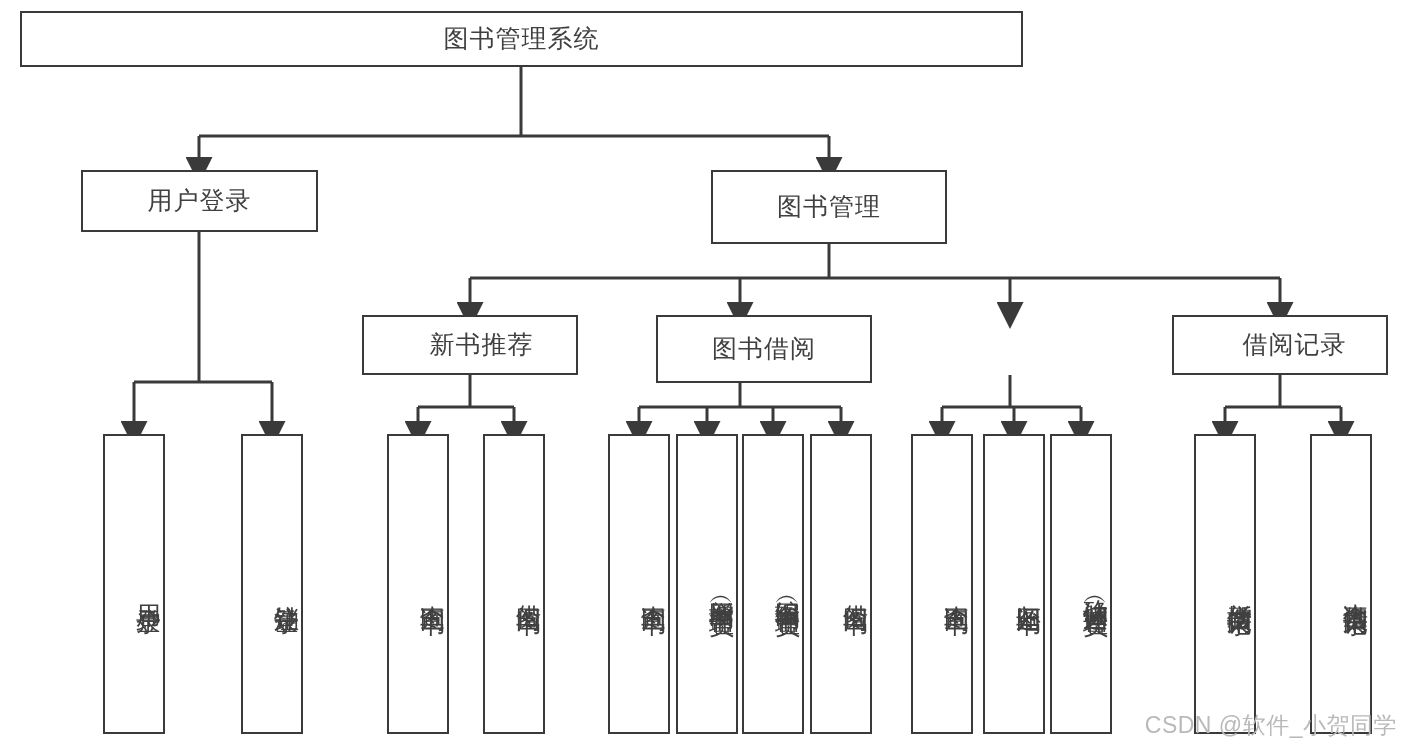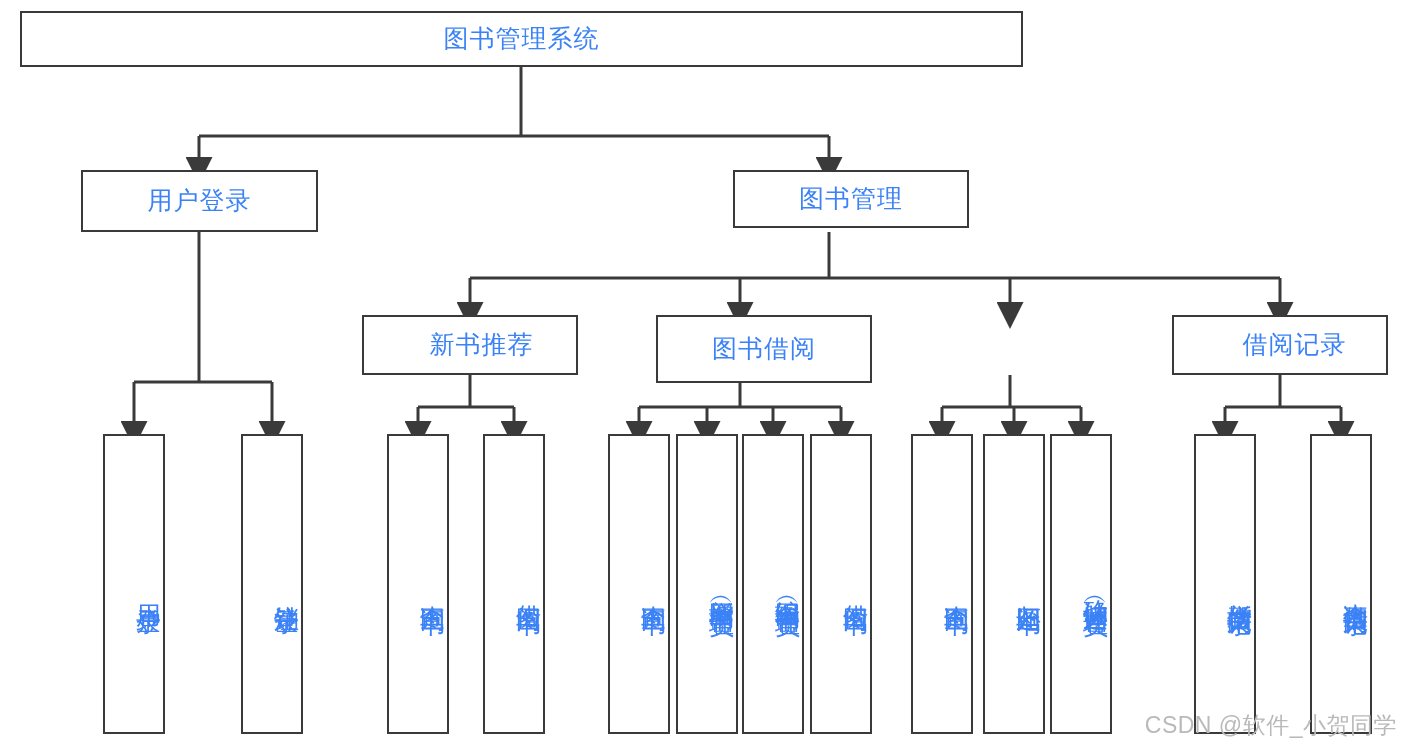--- a/index.html
+++ b/index.html
@@ -27,21 +27,21 @@
     pointer-events: none;
   }
   .node {
     position: absolute;
     box-sizing: border-box;
     background: #ffffff;
     border: 2px solid #3a3a3a;
     display: flex;
     align-items: center;
     justify-content: center;
-    color: #3b82f6;
+    color: #404040;
   }
   .node-h {
     font-size: 25px;
     line-height: 1.1;
     letter-spacing: 1px;
     white-space: nowrap;
   }
   .node-v {
     font-size: 25px;
     writing-mode: vertical-rl;
@@ -119,21 +119,21 @@
       <path d="M1280,375 L1280,407"></path>
       <path d="M1225,407 L1341,407"></path>
       <path d="M1225,407 L1225,424" marker-end="url(#arrowhead)"></path>
       <path d="M1341,407 L1341,424" marker-end="url(#arrowhead)"></path>
     </g>
   </svg>
 
   <div class="node node-h" style="left: 20px; top: 11px; width: 1003px; height: 56px;">图书管理系统</div>
 
   <div class="node node-h" style="left: 81px; top: 170px; width: 237px; height: 62px;">用户登录</div>
-  <div class="node node-h" style="left: 733px; top: 170px; width: 236px; height: 58px;">图书管理</div>
+  <div class="node node-h" style="left: 711px; top: 170px; width: 236px; height: 74px;">图书管理</div>
 
   <div class="node node-h" style="left: 362px; top: 315px; width: 216px; height: 60px; padding-left: 23px;">新书推荐</div>
   <div class="node node-h" style="left: 656px; top: 315px; width: 216px; height: 68px;">图书借阅</div>
   <div class="node node-h" style="left: 1172px; top: 315px; width: 216px; height: 60px; padding-left: 29px;">借阅记录</div>
 
   <div class="node node-v" style="left: 103px; top: 434px; width: 62px; height: 300px;">用户登录</div>
   <div class="node node-v" style="left: 241px; top: 434px; width: 62px; height: 300px;">注销登录</div>
 
   <div class="node node-v" style="left: 387px; top: 434px; width: 62px; height: 300px;">查询图书</div>
   <div class="node node-v" style="left: 483px; top: 434px; width: 62px; height: 300px;">借阅图书</div>

